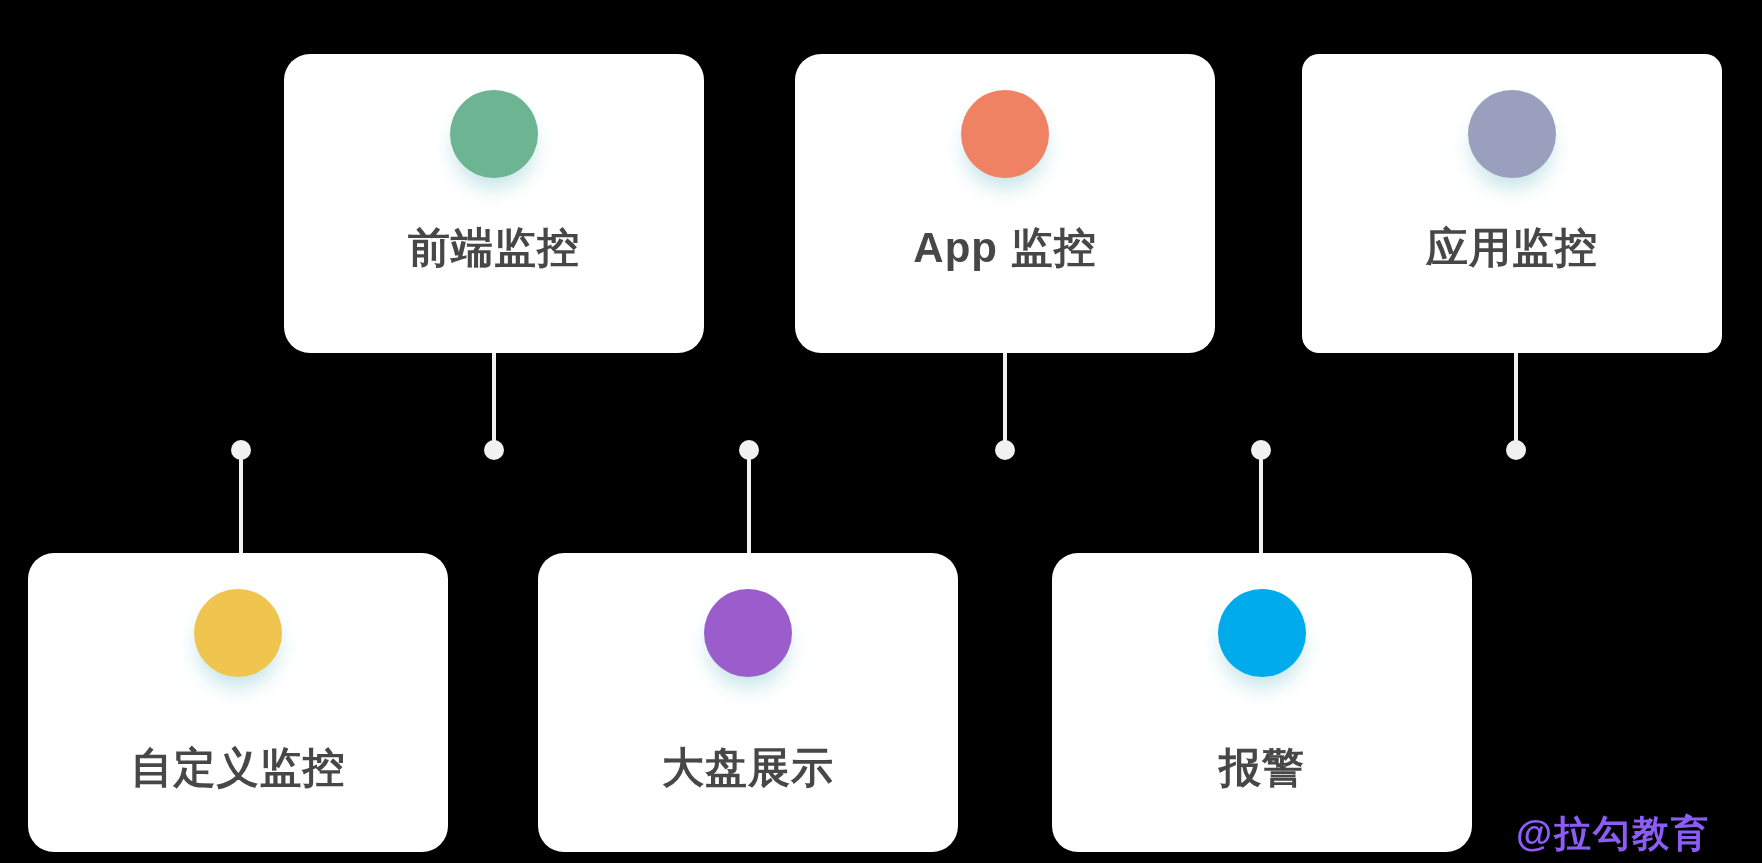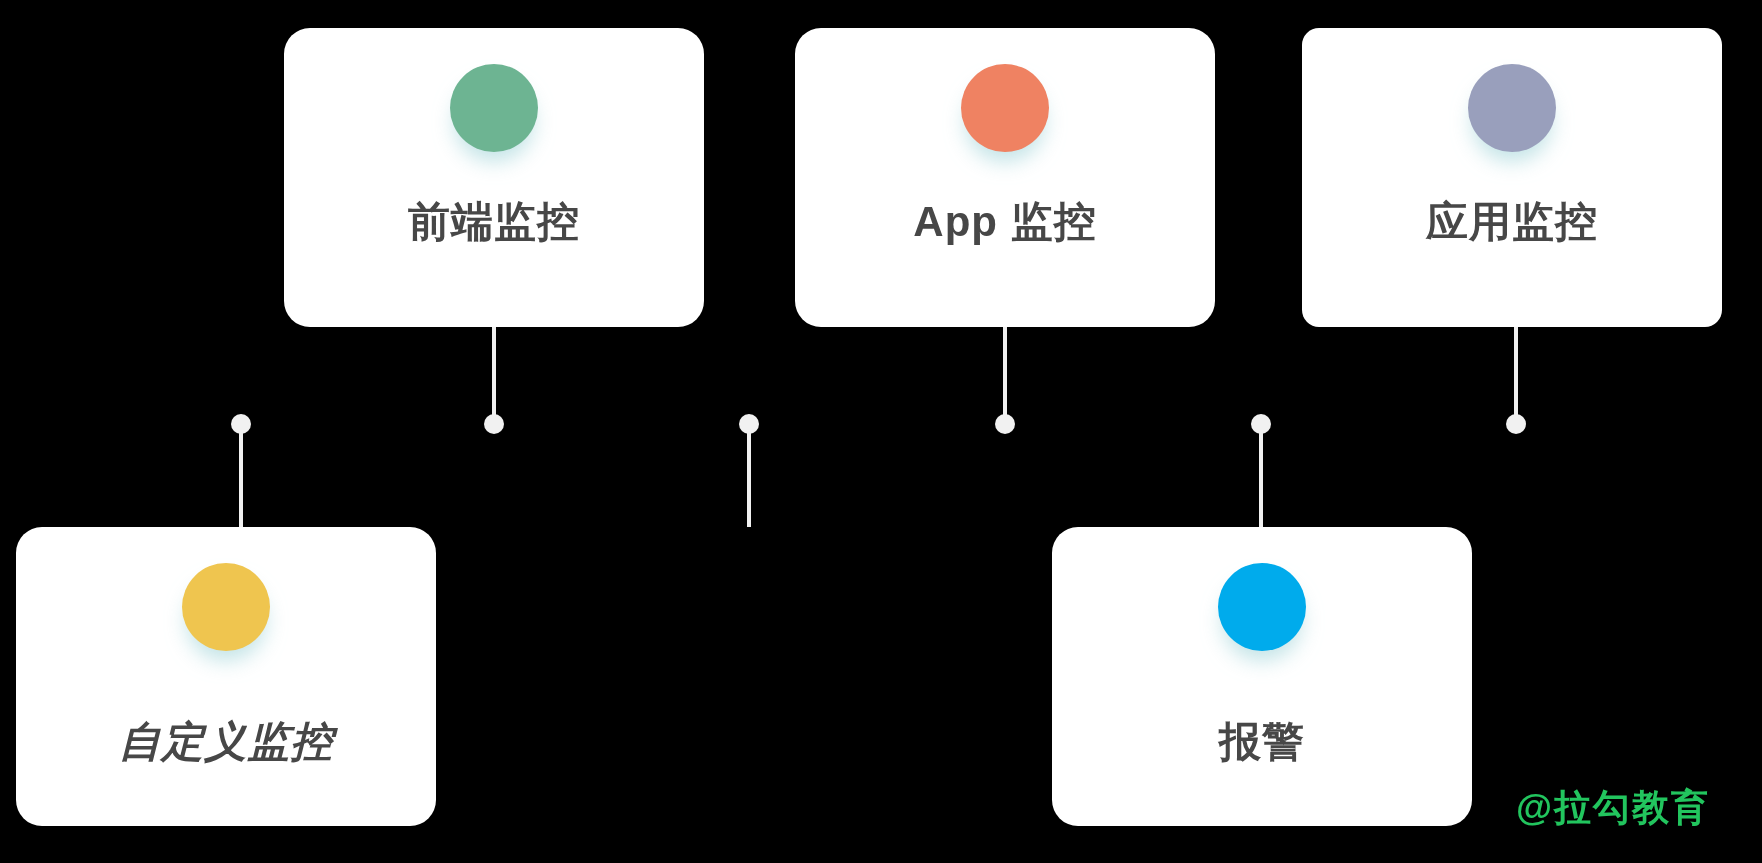--- a/index.html
+++ b/index.html
@@ -4,32 +4,32 @@
 <style>
   html, body { margin: 0; padding: 0; }
   body {
     width: 1762px; height: 863px;
     position: relative;
     overflow: hidden;
     font-family: "Liberation Sans", sans-serif;
     background: #000000;
   }
   .canvas {
-    position: absolute; inset: 0;
+    position: absolute; inset: 0; margin-top: 26px;
   }
   .card {
     position: absolute;
     width: 420px; height: 299px;
     background: #ffffff;
     border-radius: 26px;
   }
   .card--1 { left: 284px;  top: 28px;  }
   .card--2 { left: 795px;  top: 28px; text-decoration: underline;  }
   .card--3 { left: 1302px; top: 28px; border-radius: 17px;  }
-  .card--4 { left: 16px;   top: 527px; font-style: italic; }
+  .card--4 { left: 28px;   top: 527px; }
   .card--5 { left: 538px;  top: 527px; }
   .card--6 { left: 1052px; top: 527px; }
 
   .node-circle {
     position: absolute;
     left: 50%; top: 36px;
     width: 88px; height: 88px;
     margin-left: -44px;
     border-radius: 50%;
     box-shadow: 0 14px 20px -4px rgba(164, 214, 218, 0.65);
@@ -104,20 +104,24 @@
   <div class="card card--3 card--top">
     <span class="node-circle" style="background-color: rgb(153, 159, 188);"></span>
     <div class="node-label">应用监控</div>
   </div>
 
   <div class="card card--4 card--bottom">
     <span class="node-circle" style="background-color: rgb(239, 197, 79);"></span>
     <div class="node-label">自定义监控</div>
   </div>
 
+  <div class="card card--5 card--bottom">
+    <span class="node-circle" style="background-color: rgb(155, 93, 204);"></span>
+    <div class="node-label">大盘展示</div>
+  </div>
 
   <div class="card card--6 card--bottom">
     <span class="node-circle" style="background-color: rgb(0, 171, 236);"></span>
     <div class="node-label">报警</div>
   </div>
 
   <div class="connector-line line--down line--x2"></div>
   <div class="connector-line line--down line--x4"></div>
   <div class="connector-line line--down line--x6"></div>
 
@@ -125,15 +129,15 @@
   <div class="connector-line line--up line--x3"></div>
   <div class="connector-line line--up line--x5"></div>
 
   <div class="connector-dot dot--x1"></div>
   <div class="connector-dot dot--x2"></div>
   <div class="connector-dot dot--x3"></div>
   <div class="connector-dot dot--x4"></div>
   <div class="connector-dot dot--x5"></div>
   <div class="connector-dot dot--x6"></div>
 
-  <div class="watermark" style="color: #22c55e;">@拉勾教育</div>
+  <div class="watermark" style="color: #8b5cf6;">@拉勾教育</div>
 
 </div>
 
 </body></html>

